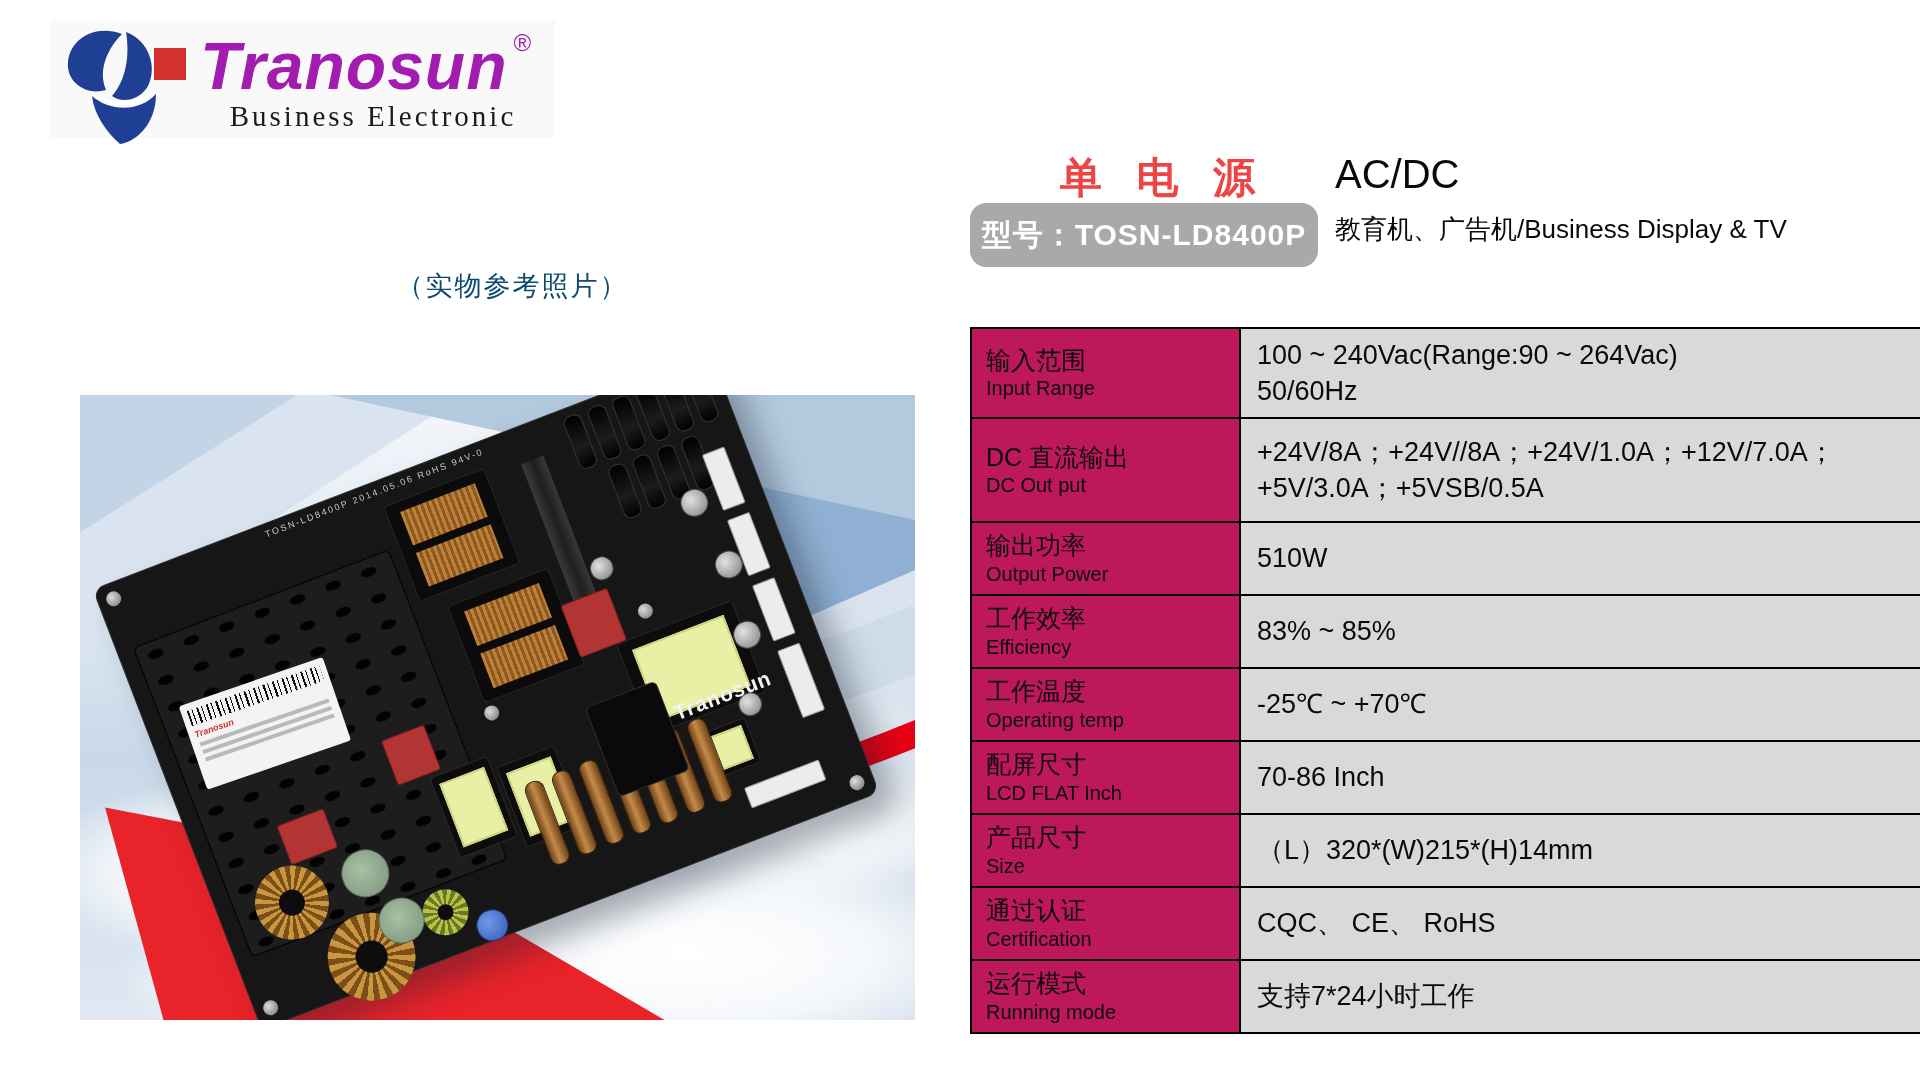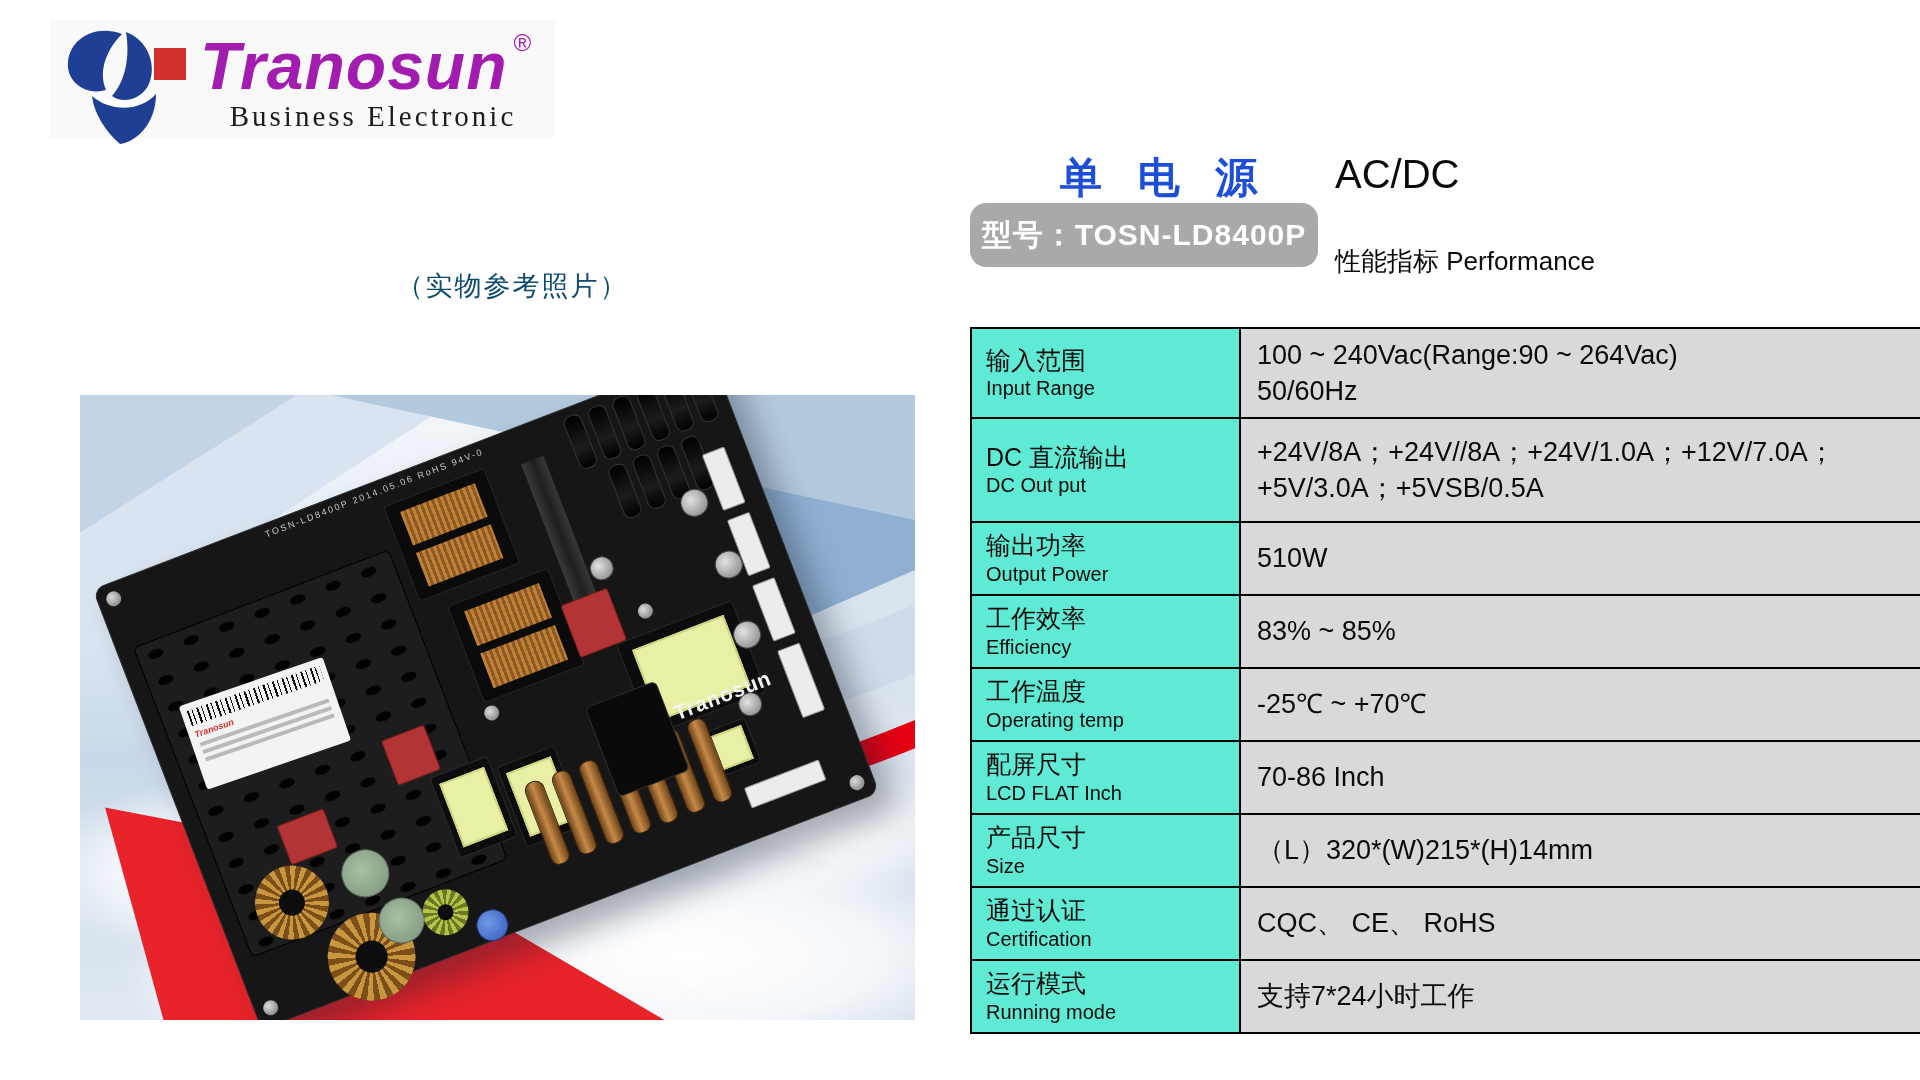--- a/index.html
+++ b/index.html
@@ -7,35 +7,35 @@
           font-family:"Liberation Sans", sans-serif;color:#111;}
   
   .logo-wrap{position:absolute;left:50px;top:20px;width:505px;height:118px;background:#f9f9f9;}
   .logo-mark{position:absolute;left:12px;top:10px;}
   .brand{position:absolute;left:150px;top:8px;font-size:66px;font-weight:800;font-style:italic;
          color:#a21caf;letter-spacing:1px;}
   .brand sup{font-size:24px;font-style:normal;font-weight:400;vertical-align:38px;margin-left:6px;}
   .brand-sub{position:absolute;left:158px;top:80px;width:330px;text-align:center;
              font-family:"Liberation Serif", serif;font-size:29px;letter-spacing:3px;color:#1c1c1c;}
   
-  .title-cn{position:absolute;left:1060px;top:150px;font-size:42px;font-weight:700;letter-spacing:12px;color:#1d4ed8;}
+  .title-cn{position:absolute;left:1060px;top:150px;font-size:42px;font-weight:700;letter-spacing:12px;color:#ef4444;font-family:Liberation Serif, serif;}
   .model-badge{position:absolute;left:970px;top:203px;width:348px;height:64px;background:#a9a9a9;
                border-radius:16px;display:flex;align-items:center;justify-content:center;
                color:#ffffff;font-size:30px;font-weight:600;letter-spacing:1px;}
   .acdc{position:absolute;left:1335px;top:152px;font-size:40px;font-weight:400;color:#0a0a0a;}
   .app-line{position:absolute;left:1335px;top:212px;font-size:26px;color:#0a0a0a;}
   .perf-line{position:absolute;left:1335px;top:244px;font-size:26px;color:#0a0a0a;}
   
   .caption{position:absolute;left:285px;top:268px;width:455px;text-align:center;color:#0c4a6e;}
   .caption .cn{font-size:27px;letter-spacing:2px;}
   .caption .en{font-size:25px;margin-top:4px;}
   
   .spec{position:absolute;left:970px;top:327px;border-collapse:collapse;table-layout:fixed;width:902px;}
   .spec td{border:2px solid #000;vertical-align:middle;}
-  .spec .lab{width:247px;background:#5eead4;padding:4px 6px 4px 14px;margin-left:12px;}
+  .spec .lab{width:247px;background:#be185d;padding:4px 6px 4px 14px;margin-left:12px;}
   .spec .val{width:655px;background:#d9d9d9;padding:4px 10px 4px 16px;font-size:27px;
              white-space:pre-line;line-height:1.35;color:#0a0a0a;}
   .lab .cn{display:block;font-size:25px;font-weight:500;color:#0a0a0a;line-height:1.25;}
   .lab .en{display:block;font-size:20px;color:#0a0a0a;line-height:1.25;}
   tr.h90{height:90px;} tr.h104{height:104px;} tr.h73{height:73px;}
   
   .photo{position:absolute;left:80px;top:395px;width:835px;height:625px;overflow:hidden;
          background:linear-gradient(180deg,#f4f7fb 0%,#e3ecf5 28%,#c9d8e8 58%,#dfe8f2 100%);}
   .poly{position:absolute;inset:0;}
   .tri-tl{position:absolute;inset:0;background:#d9e4f0;clip-path:polygon(0 0,46% 0,0 40%);}
@@ -129,21 +129,21 @@
       <path fill="#1f3f94" d="M30,66 C48,82 78,82 94,64 C94,94 74,112 58,114 C44,102 32,84 30,66 Z"></path>
       <path fill="#ffffff" d="M28,62 C50,76 78,74 96,58 C80,80 46,82 28,62 Z"></path>
     </svg>
     <div class="brand"><span>Tranosun</span><sup>®</sup></div>
     <div class="brand-sub">Business Electronic</div>
   </div>
 
   <div class="title-cn">单 电 源</div>
   <div class="model-badge">型号：TOSN-LD8400P</div>
   <div class="acdc">AC/DC</div>
-  <div class="perf-line">性能指标 Performance</div>
+  <div class="app-line">教育机、广告机/Business Display &amp; TV</div>
 
   <div class="caption">
     <div class="cn">（实物参考照片）</div>
   </div>
 
   <div class="photo">
     <div class="poly">
       <div class="tri-tl"></div>
       <div class="tri-tl2"></div>
       <div class="tri-tr"></div>

